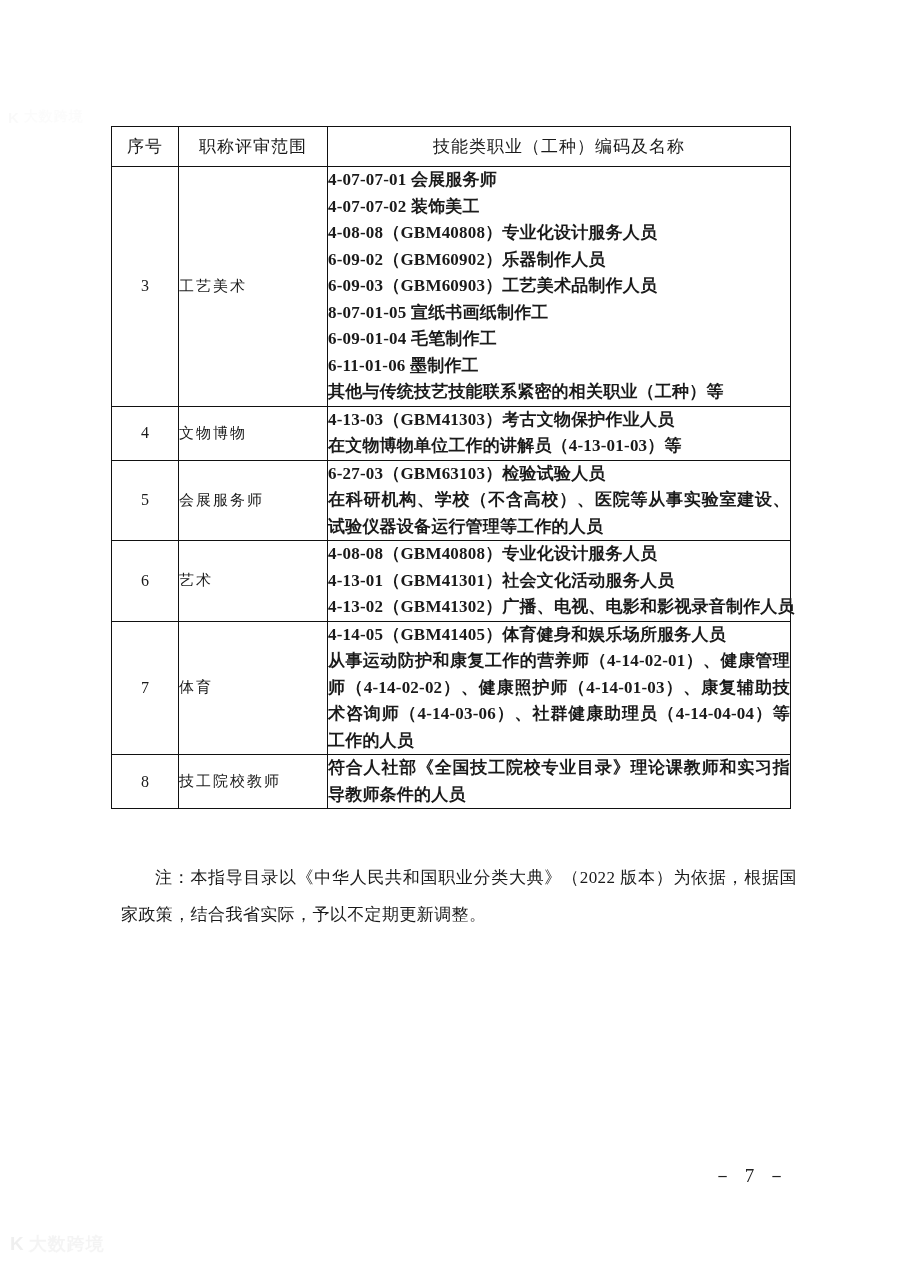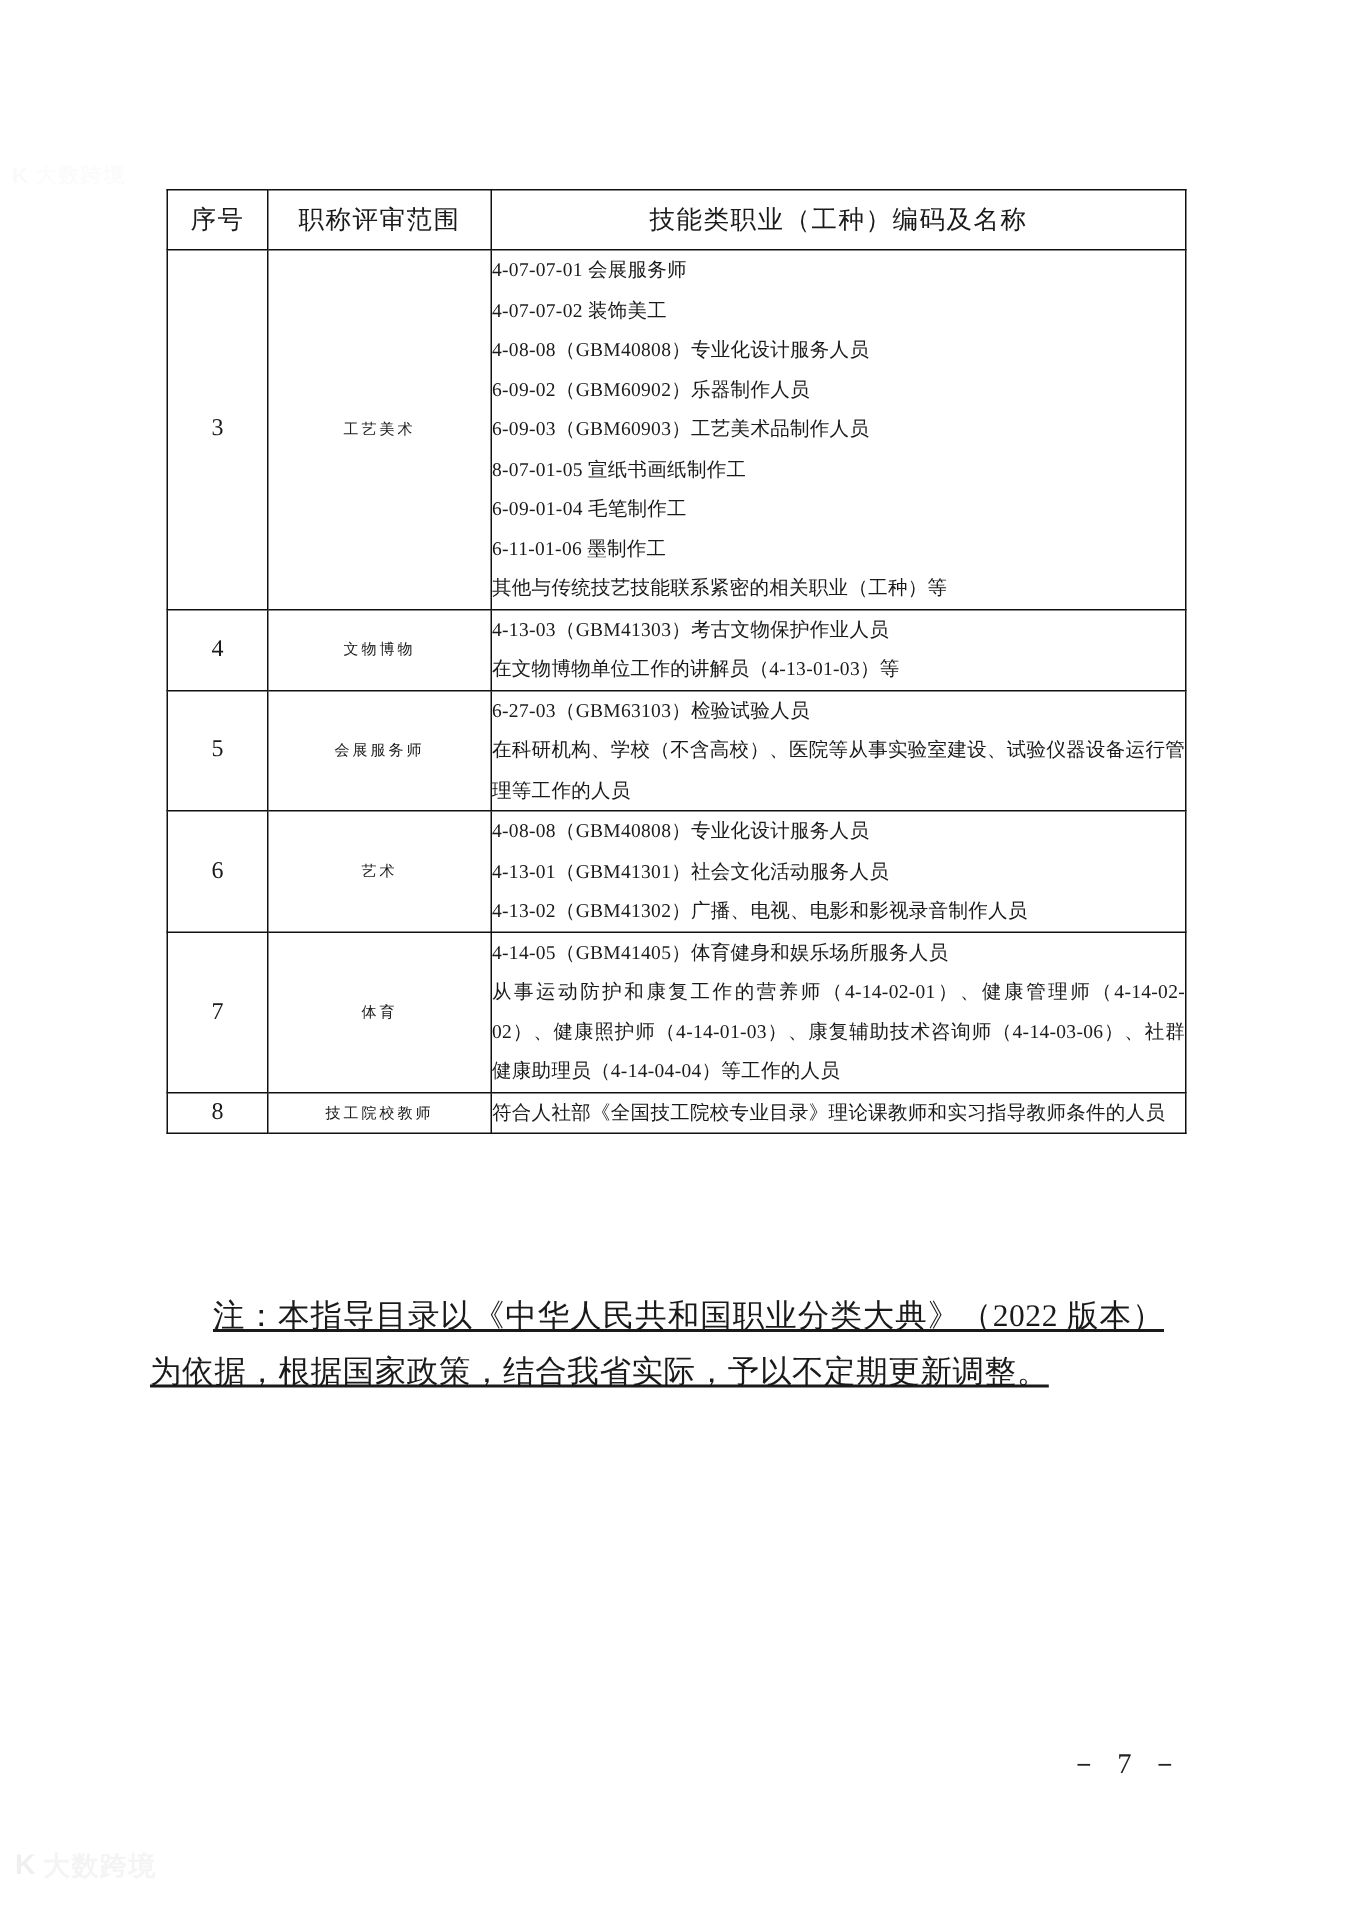--- a/index.html
+++ b/index.html
@@ -86,55 +86,54 @@
     line-height: 39px;
     white-space: nowrap;
   }
 
   .no-cell {
     text-align: center;
     font-size: 16px;
     font-family: "Liberation Serif", serif;
   }
   .scope-cell {
-    text-align: center;
-    font-size: 10px;
+    font-size: 15px;
     letter-spacing: 2px;
     white-space: nowrap;
   }
   .occ-cell {
     text-align: left;
     padding: 9px 7px 9px 10px;
     vertical-align: middle;
   }
   .occ-line {
-    font-size: 13px;
+    font-size: 17px;
     line-height: 26.5px;
     letter-spacing: 0.2px;
     white-space: nowrap;
+    font-weight: bold;
   }
   .occ-cell.wrap .occ-line {
     white-space: normal;
     text-align: justify;
     text-justify: inter-ideograph;
   }
 
   
   .note {
     position: absolute;
-    left: 100px;
+    left: 121px;
     top: 859px;
     width: 676px;
-    font-size: 21px;
+    font-size: 17px;
     line-height: 37px;
     text-indent: 2em;
     text-align: justify;
     text-justify: inter-ideograph;
     letter-spacing: 0.4px;
-    text-decoration: underline;
   }
 
   
   .page-number {
     position: absolute;
     left: 0;
     top: 1163px;
     width: 790px;
     text-align: right;
     font-size: 19px;

